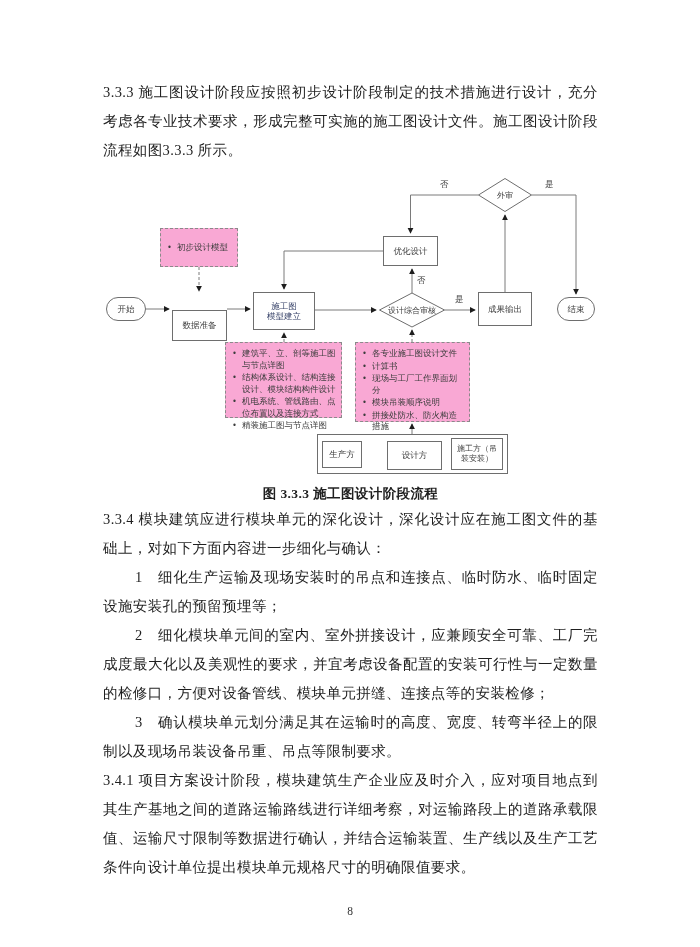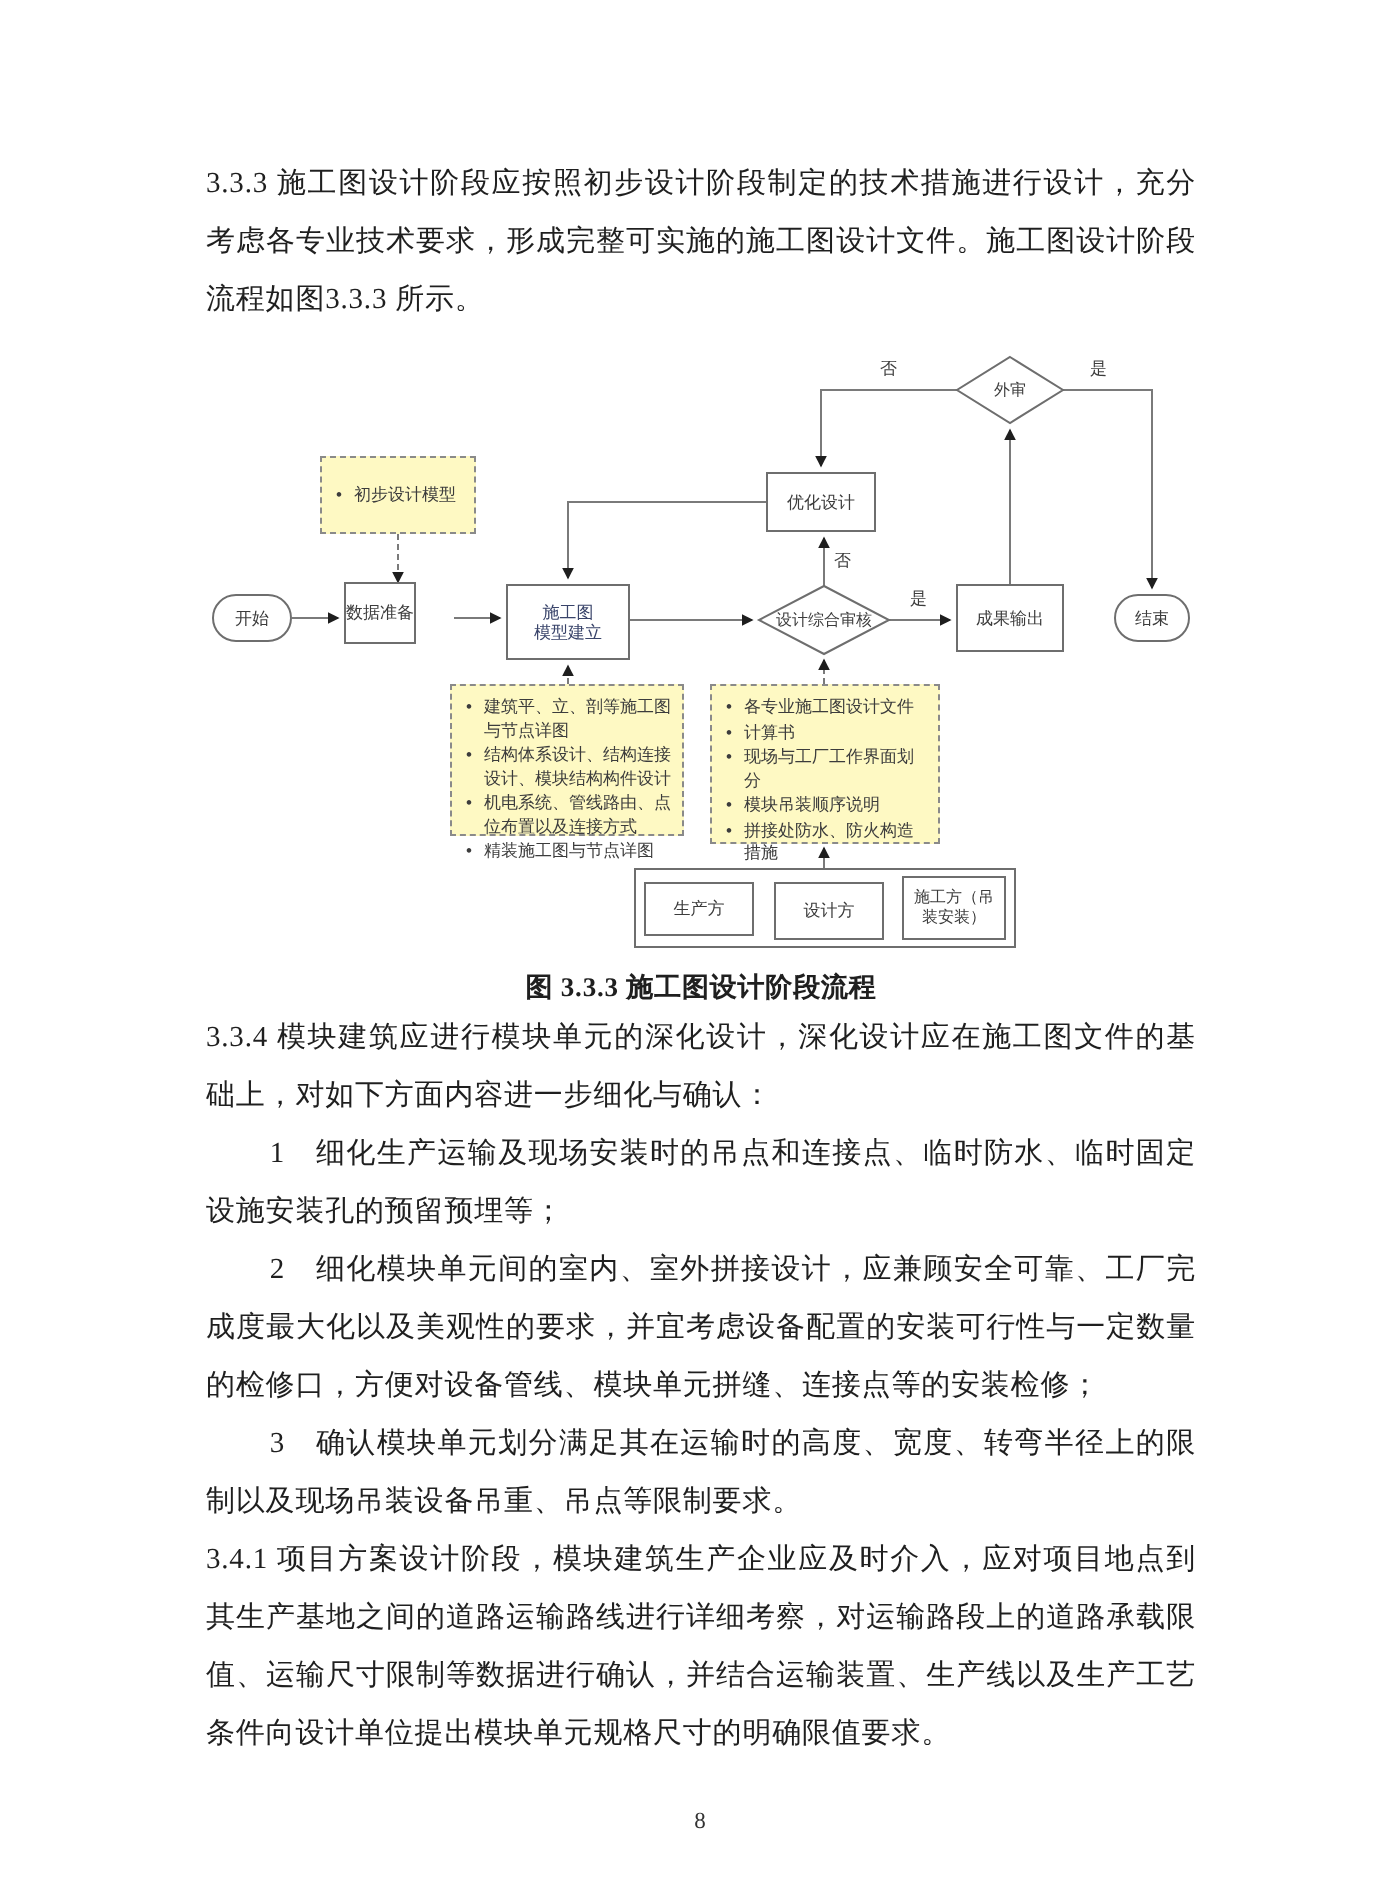--- a/index.html
+++ b/index.html
@@ -43,21 +43,21 @@
     position:absolute;box-sizing:border-box;
     border:1px solid #6e6e6e;background:#fff;
     display:flex;align-items:center;justify-content:center;
     text-align:center;
     font-size:8.5px;line-height:10.5px;color:#3c3c3c;
   }
   .stadium{border-radius:12px;}
   .node-blue{color:#39446a;}
   .dashed-note{
     position:absolute;box-sizing:border-box;
-    border:1px dashed #8a8a8a;background:#fef9c3;
+    border:1px dashed #8a8a8a;background:#f9a8d4;
     font-size:8.5px;line-height:11.5px;color:#3c3c3c;
     padding:5px 4px 4px 5px;text-align:left;
   }
   .bullet-item{position:relative;padding-left:11px;margin-bottom:1px;}
   .bullet-item::before{content:"•";position:absolute;left:2px;top:0;}
   .diamond-label{
     position:absolute;transform:translate(-50%,-50%);
     font-size:8px;color:#3c3c3c;white-space:nowrap;
   }
   .branch-label{
@@ -127,21 +127,21 @@
       <span class="diamond-label" style="left:410px;top:26px;">外审</span>
       <span class="diamond-label" style="left:317px;top:141px;">设计综合审核</span>
 
       <span class="branch-label" style="left:344px;top:10px;">否</span>
       <span class="branch-label" style="left:449px;top:10px;">是</span>
       <span class="branch-label" style="left:321px;top:106px;">否</span>
       <span class="branch-label" style="left:359px;top:125px;">是</span>
 
       <div class="node stadium" style="left:11px;top:128px;width:40px;height:24px;">开始</div>
 
-      <div class="node" style="left:77px;top:122px;width:36px;height:31px;">数据准备</div>
+      <div class="node" style="left:77px;top:141px;width:55px;height:31px;">数据准备</div>
 
       <div class="dashed-note" style="left:65px;top:59px;width:78px;height:39px;display:flex;align-items:center;">
         <div class="bullet-item">初步设计模型</div>
       </div>
 
       <div class="node node-blue" style="left:158px;top:123px;width:62px;height:38px;flex-direction:column;">
         <span>施工图</span>
         <span>模型建立</span>
       </div>
 
@@ -161,21 +161,21 @@
       </div>
 
       <div class="dashed-note" style="left:130px;top:173px;width:117px;height:76px;">
         <div class="bullet-item">建筑平、立、剖等施工图与节点详图</div>
         <div class="bullet-item">结构体系设计、结构连接设计、模块结构构件设计</div>
         <div class="bullet-item">机电系统、管线路由、点位布置以及连接方式</div>
         <div class="bullet-item">精装施工图与节点详图</div>
       </div>
 
       <div class="parties-frame" style="left:222px;top:265px;width:191px;height:40px;"></div>
-      <div class="node" style="left:227px;top:272px;width:55px;height:27px;">生产方</div>
+      <div class="node" style="left:227px;top:272px;width:40px;height:27px;">生产方</div>
       <div class="node" style="left:292px;top:272px;width:55px;height:29px;">设计方</div>
       <div class="node" style="left:356px;top:269px;width:52px;height:32px;font-size:8px;padding:12px 2px;">施工方（吊装安装）</div>
     </div>
 
     <p class="fig-caption">图 3.3.3 施工图设计阶段流程</p>
 
     <p class="para">3.3.4 模块建筑应进行模块单元的深化设计，深化设计应在施工图文件的基础上，对如下方面内容进一步细化与确认：</p>
     <p class="para clause-item">1　细化生产运输及现场安装时的吊点和连接点、临时防水、临时固定设施安装孔的预留预埋等；</p>
     <p class="para clause-item">2　细化模块单元间的室内、室外拼接设计，应兼顾安全可靠、工厂完成度最大化以及美观性的要求，并宜考虑设备配置的安装可行性与一定数量的检修口，方便对设备管线、模块单元拼缝、连接点等的安装检修；</p>
     <p class="para clause-item">3　确认模块单元划分满足其在运输时的高度、宽度、转弯半径上的限制以及现场吊装设备吊重、吊点等限制要求。</p>

